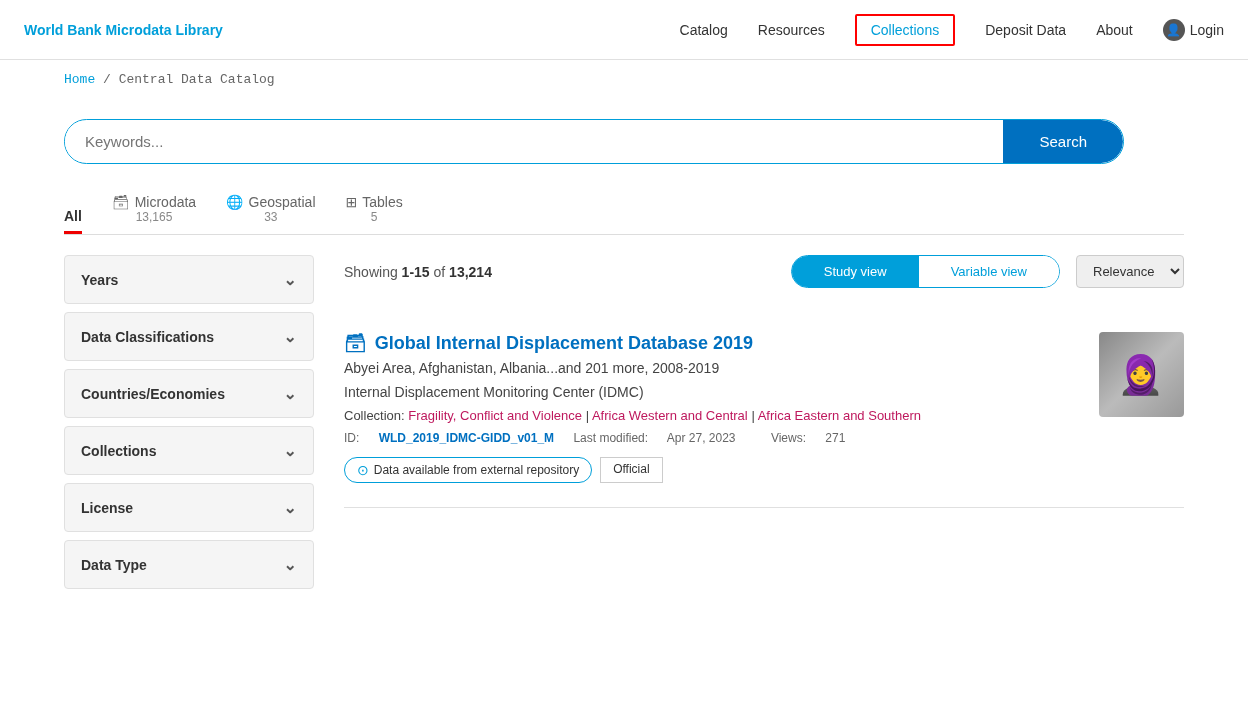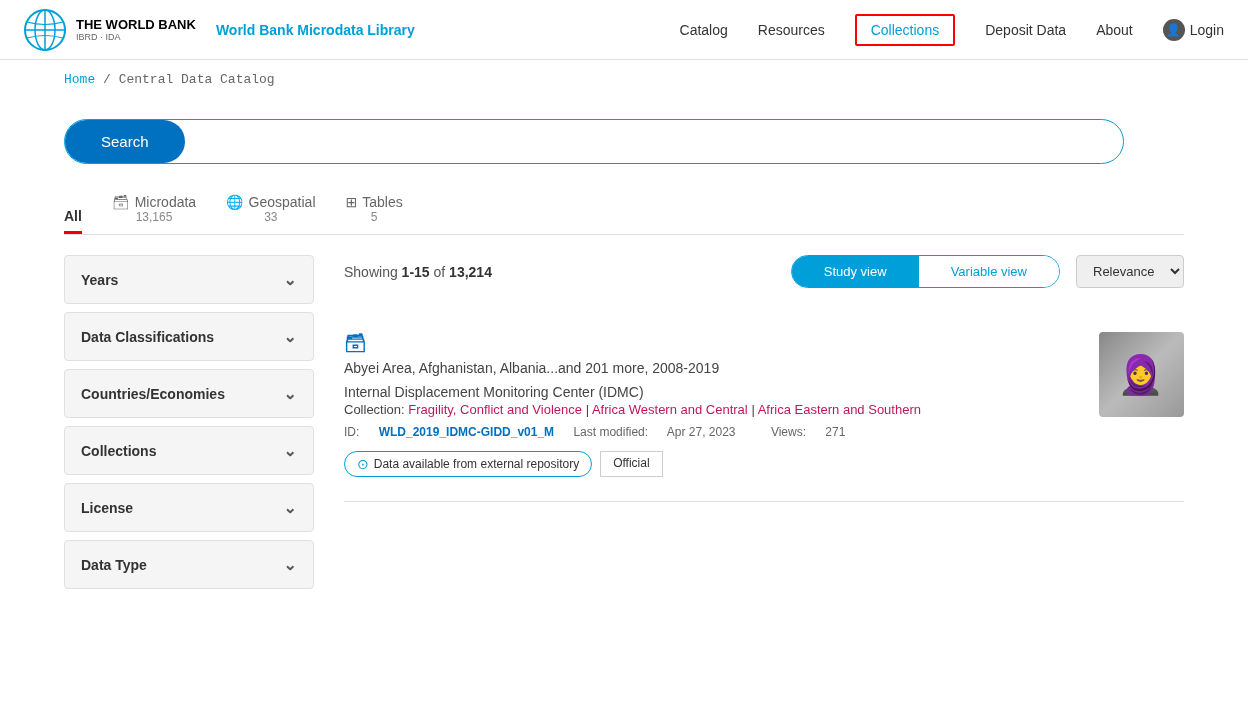--- a/index.html
+++ b/index.html
@@ -270,21 +270,21 @@
       font-size: 18px;
     }
     .result-subtitle {
       font-size: 14px;
       color: #444;
       margin-bottom: 8px;
     }
     .result-org {
       font-size: 14px;
       color: #444;
-      margin-bottom: 2px;
+      margin-bottom: 8px;
     }
     .result-collection {
       font-size: 13px;
       color: #444;
       margin-bottom: 8px;
     }
     .result-collection a {
       color: #be185d;
       text-decoration: none;
     }
@@ -337,34 +337,20 @@
     }
     
     .thumb-figure {
       font-size: 38px;
     }
   </style>
 </head>
 <body>
 
 <header class="header">
-  <div class="header-logo">
-    <svg class="logo-globe" viewBox="0 0 42 42" xmlns="http://www.w3.org/2000/svg">
-      <circle cx="21" cy="21" r="20" fill="none" stroke="#009fda" stroke-width="2"></circle>
-      <ellipse cx="21" cy="21" rx="10" ry="20" fill="none" stroke="#009fda" stroke-width="1.5"></ellipse>
-      <line x1="1" y1="21" x2="41" y2="21" stroke="#009fda" stroke-width="1.5"></line>
-      <line x1="21" y1="1" x2="21" y2="41" stroke="#009fda" stroke-width="1.5"></line>
-      <path d="M3 13 Q21 18 39 13" fill="none" stroke="#009fda" stroke-width="1.2"></path>
-      <path d="M3 29 Q21 24 39 29" fill="none" stroke="#009fda" stroke-width="1.2"></path>
-    </svg>
-    <div class="logo-text">
-      <span class="bank-name">THE WORLD BANK</span>
-      <span class="bank-sub">IBRD · IDA</span>
-    </div>
-  </div>
   <a class="header-library-link">World Bank Microdata Library</a>
   <nav class="header-nav">
     <a class="nav-link">Catalog</a>
     <a class="nav-link">Resources</a>
     <a class="nav-link active-collections">Collections</a>
     <a class="nav-link">Deposit Data</a>
     <a class="nav-link">About</a>
     <div class="login-btn">
       <div class="user-icon">👤</div>
       <span>Login</span>
@@ -375,20 +361,21 @@
 <div class="breadcrumb">
   <a>Home</a>
   <span> / </span>
   <span>Central Data Catalog</span>
 </div>
 
 <div class="main-content">
 
   <div class="search-section">
     <div class="search-bar">
+      <input class="search-input" type="text" placeholder="Keywords..." style="">
       <button class="search-btn">Search</button>
     </div>
   </div>
 
   <div class="tabs-section">
     <div class="tab-item active">
       <div class="tab-label">
         <span>All</span>
       </div>
     </div>
@@ -475,20 +462,21 @@
             <option>Date</option>
             <option>Title</option>
           </select>
         </div>
       </div>
 
       <div class="result-card">
         <div class="result-content">
           <a class="result-title">
             <span class="db-icon">🗃</span>
+            <span>Global Internal Displacement Database 2019</span>
           </a>
           <div class="result-subtitle">Abyei Area, Afghanistan, Albania...and 201 more, 2008-2019</div>
           <div class="result-org">Internal Displacement Monitoring Center (IDMC)</div>
           <div class="result-collection">
             <span>Collection:</span>
             <a>Fragility, Conflict and Violence</a>
             <span> | </span>
             <a>Africa Western and Central</a>
             <span> | </span>
             <a>Africa Eastern and Southern</a>

